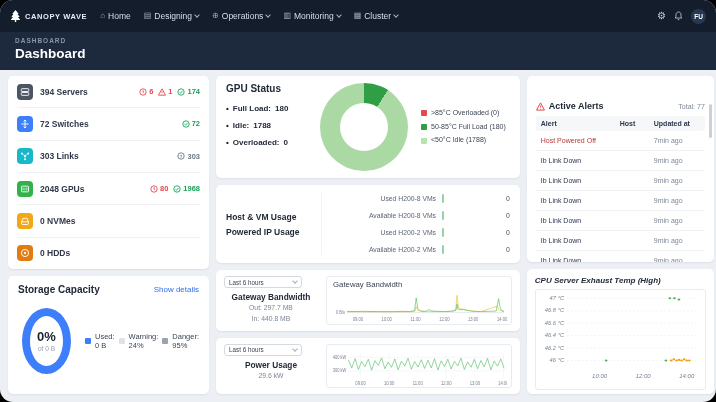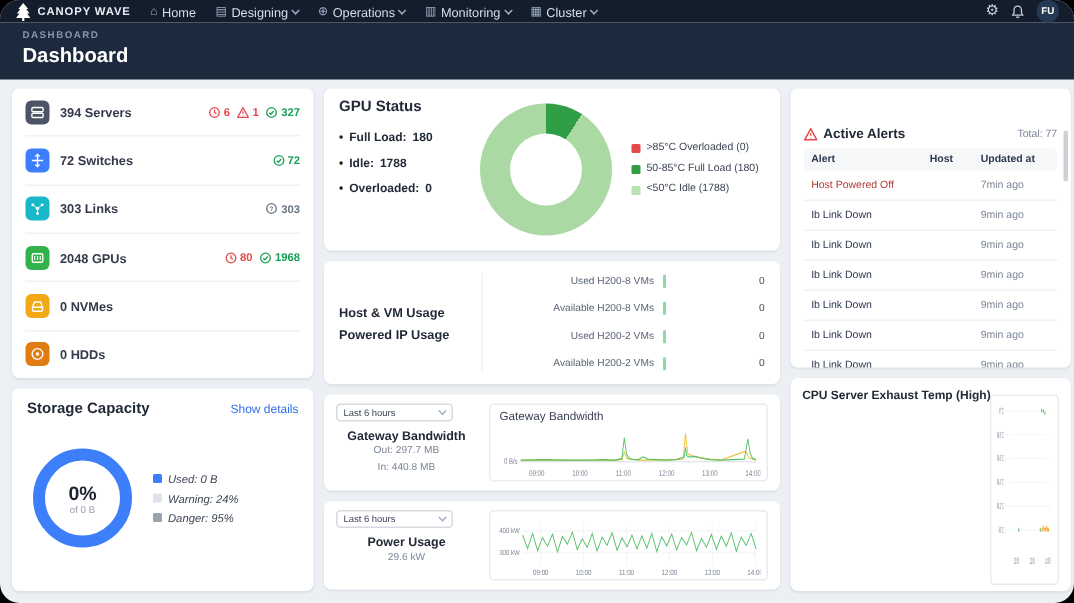--- a/index.html
+++ b/index.html
@@ -2,21 +2,21 @@
 <html><head>
 <meta charset="utf-8">
 <style>
   html,body{margin:0;padding:0;background:#000;}
   body{width:716px;height:402px;font-family:"Liberation Sans",sans-serif;}
   *{box-sizing:border-box;}
   svg{display:block;}
   .app{width:716px;height:402px;border-radius:13px;overflow:hidden;background:#ecEFf3;display:flex;flex-direction:column;}
 
   
-  .nav{height:15px;background:#131d2c;display:flex;align-items:center;padding:0 10px;gap:13px;flex:none;}
+  .nav{height:32px;background:#131d2c;display:flex;align-items:center;padding:0 10px;gap:13px;flex:none;}
   .brand{display:flex;align-items:center;gap:4px;color:#fff;}
   .brand-name{font-size:7.5px;font-weight:bold;letter-spacing:.6px;color:#e7edf5;}
   .nav-item{display:flex;align-items:center;gap:3px;color:#d6dee9;font-size:8.5px;cursor:pointer;}
   .nav-item .glyph{font-size:8px;color:#9fb0c5;line-height:1;}
   .chev{width:4px;height:4px;border-right:1px solid #9fb0c5;border-bottom:1px solid #9fb0c5;transform:rotate(45deg);margin-top:-2px;}
   .nav-right{margin-left:auto;display:flex;align-items:center;gap:8px;}
   .search{display:flex;align-items:center;gap:4px;background:#1e2a3c;border:1px solid #334257;border-radius:3px;height:14px;width:108px;padding:0 5px;}
   .search input{background:transparent;border:0;outline:0;color:#aab6c6;font-size:7.5px;width:100%;font-family:inherit;}
   .search input::placeholder{color:#76849a;}
   .icon-btn{color:#c3cedd;font-size:10px;line-height:1;cursor:pointer;}
@@ -43,21 +43,21 @@
 
   
   .storage{flex:1;padding:8px 10px;display:flex;flex-direction:column;}
   .card-head{display:flex;align-items:center;justify-content:space-between;}
   .card-title{font-size:10px;font-weight:bold;color:#222a38;}
   .link{font-size:8px;color:#2f6fed;cursor:pointer;}
   .storage-body{flex:1;display:flex;align-items:center;gap:14px;padding-left:4px;}
   .donut-blue{width:66px;height:66px;border-radius:50%;border:8px solid #3d7ffa;display:flex;flex-direction:column;align-items:center;justify-content:center;}
   .donut-blue .pc{font-size:13px;font-weight:bold;color:#1c2430;}
   .donut-blue .sub{font-size:6.5px;color:#98a1ae;margin-top:1px;}
-  .legend{display:flex;flex-direction:column;gap:4px;font-style:italic;}
+  .legend{display:flex;flex-direction:row;gap:4px;}
   .leg-item{display:flex;align-items:center;gap:4px;font-size:7.5px;color:#3c4454;}
   .sw{width:6px;height:6px;border-radius:1px;flex:none;}
 
   
   .gpu{height:108px;padding:7px 10px;display:grid;grid-template-columns:86px 104px 1fr;align-items:center;}
   .gpu-left{align-self:start;}
   .gpu-bullets{margin-top:10px;display:flex;flex-direction:column;gap:8px;}
   .bullet{display:flex;gap:4px;font-size:8px;font-weight:bold;color:#222a38;}
   .bullet:before{content:"•";color:#222;}
   .donut-green{width:88px;height:88px;border-radius:50%;background:conic-gradient(#2f9e44 0 9.15%,#abd9a4 9.15% 100%);position:relative;margin:0 auto;}
@@ -90,21 +90,21 @@
   .alerts{height:186px;padding:25px 9px 0;position:relative;overflow:hidden;}
   .alerts-head{display:flex;align-items:center;gap:4px;}
   .alerts-title{font-size:9px;font-weight:bold;color:#222a38;}
   .alerts-total{margin-left:auto;font-size:7px;color:#7c8696;}
   .tbl-head{display:grid;grid-template-columns:1fr 34px 46px;background:#f6f7f9;border-radius:3px;margin-top:5px;padding:4px 5px;font-size:7px;font-weight:bold;color:#2b3750;}
   .tbl-row{display:grid;grid-template-columns:1fr 34px 46px;padding:6px 5px;border-bottom:1px solid #f0f2f5;font-size:7px;color:#2b3750;align-items:center;}
   .tbl-row .time{color:#7c8696;}
   .vscroll{position:absolute;right:2px;top:28px;width:3px;height:34px;border-radius:2px;background:#ccd1d8;}
 
   
-  .cputemp{flex:1;padding:7px 8px 4px;display:flex;flex-direction:row;min-height:0;}
+  .cputemp{flex:1;padding:7px 8px 4px;display:flex;flex-direction:column;min-height:0;font-style:italic;}
   .cpu-title{font-size:8px;font-weight:bold;color:#222a38;}
   .cpu-chart{flex:1;border:1px solid #e8ebef;border-radius:3px;margin-top:4px;padding:2px;min-height:0;}
   .cpu-chart svg{width:100%;height:100%;}
 </style>
 </head>
 <body>
 
 <div class="app">
 
   <div class="nav">
@@ -183,21 +183,21 @@
                   <path d="M5 1L9.4 9H0.6z" fill="none" stroke="currentColor" stroke-width="1.1"></path>
                   <path d="M5 4v2.2M5 7.5v.6" stroke="currentColor" stroke-width="1"></path>
                 </svg>
                 <span>1</span>
               </span>
             <span class="badge" style="color: rgb(24, 160, 88);">
                 <svg width="8" height="8" viewBox="0 0 10 10">
                   <circle cx="5" cy="5" r="4" fill="none" stroke="currentColor" stroke-width="1.1"></circle>
                   <path d="M3.1 5.2l1.3 1.3 2.5-2.8" fill="none" stroke="currentColor" stroke-width="1.1"></path>
                 </svg>
-                <span>327</span>
+                <span>174</span>
               </span>
           </span>
         </div>
 
         <div class="stat-row">
           <span class="stat-ic" style="background: rgb(61, 127, 250);">
             <svg width="10" height="10" viewBox="0 0 12 12">
                 <path d="M6 1.5v9M1.5 6h9" stroke="#fff" stroke-width="1.1"></path>
                 <path d="M4.3 2.8L6 1.2l1.7 1.6M4.3 9.2L6 10.8l1.7-1.6" fill="none" stroke="#fff" stroke-width="1.1"></path>
               </svg>

